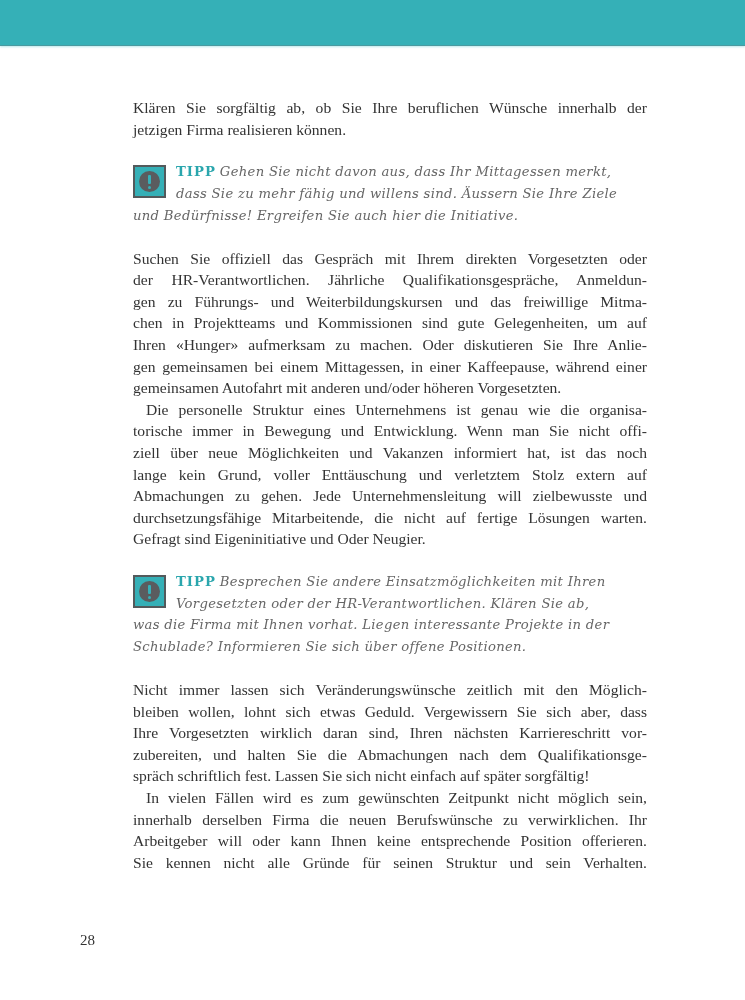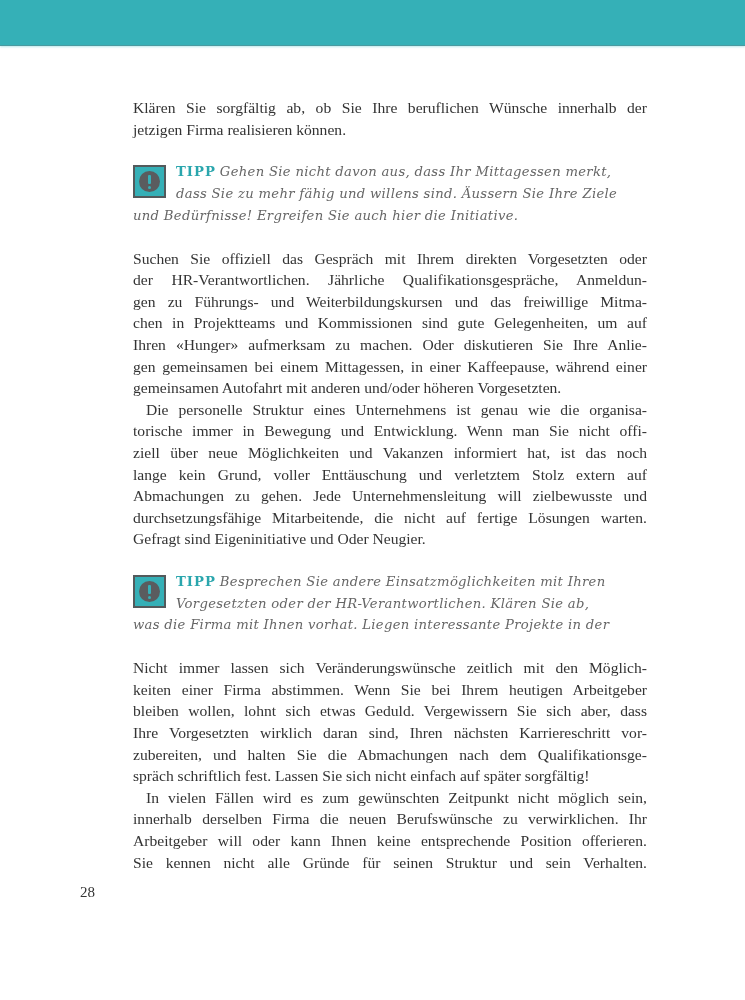--- a/index.html
+++ b/index.html
@@ -103,21 +103,21 @@
       font-style: normal;
       font-weight: bold;
       color: #2aa6ad;
       letter-spacing: 1px;
       font-family: "DejaVu Serif", serif;
       margin-right: 4px;
     }
     .page-number {
       position: absolute;
       left: 80px;
-      top: 884px;
+      top: 932px;
       font-size: 15px;
       color: #333333;
       font-family: "Liberation Serif", serif;
     }
   </style>
 </head>
 <body>
 
 <div class="top-band" style="background: rgb(53, 176, 183);"></div>
 
@@ -161,25 +161,25 @@
 
   <div class="box">
     <span class="box-icon">
       <span class="circle"></span>
         <span class="bar"></span>
         <span class="dot"></span>
     </span>
     <span class="line hang"><span class="box-label">TIPP</span><span>Besprechen Sie andere Einsatzmöglichkeiten mit Ihren</span></span>
     <span class="line hang">Vorgesetzten oder der HR-Verantwortlichen. Klären Sie ab,</span>
     <span class="line">was die Firma mit Ihnen vorhat. Liegen interessante Projekte in der</span>
+    <span class="line">Schublade? Informieren Sie sich über offene Positionen.</span>
   </div>
 
   <p class="para">
     <span class="line">Nicht immer lassen sich Veränderungswünsche zeitlich mit den Möglich-</span>
-    <span class="line">keiten einer Firma abstimmen. Wenn Sie bei Ihrem heutigen Arbeitgeber</span>
     <span class="line">bleiben wollen, lohnt sich etwas Geduld. Vergewissern Sie sich aber, dass</span>
     <span class="line">Ihre Vorgesetzten wirklich daran sind, Ihren nächsten Karriereschritt vor-</span>
     <span class="line">zubereiten, und halten Sie die Abmachungen nach dem Qualifikationsge-</span>
     <span class="line last">spräch schriftlich fest. Lassen Sie sich nicht einfach auf später sorgfältig!</span>
   </p>
 
   <p class="para">
     <span class="line indent">In vielen Fällen wird es zum gewünschten Zeitpunkt nicht möglich sein,</span>
     <span class="line">innerhalb derselben Firma die neuen Berufswünsche zu verwirklichen. Ihr</span>
     <span class="line">Arbeitgeber will oder kann Ihnen keine entsprechende Position offerieren.</span>

